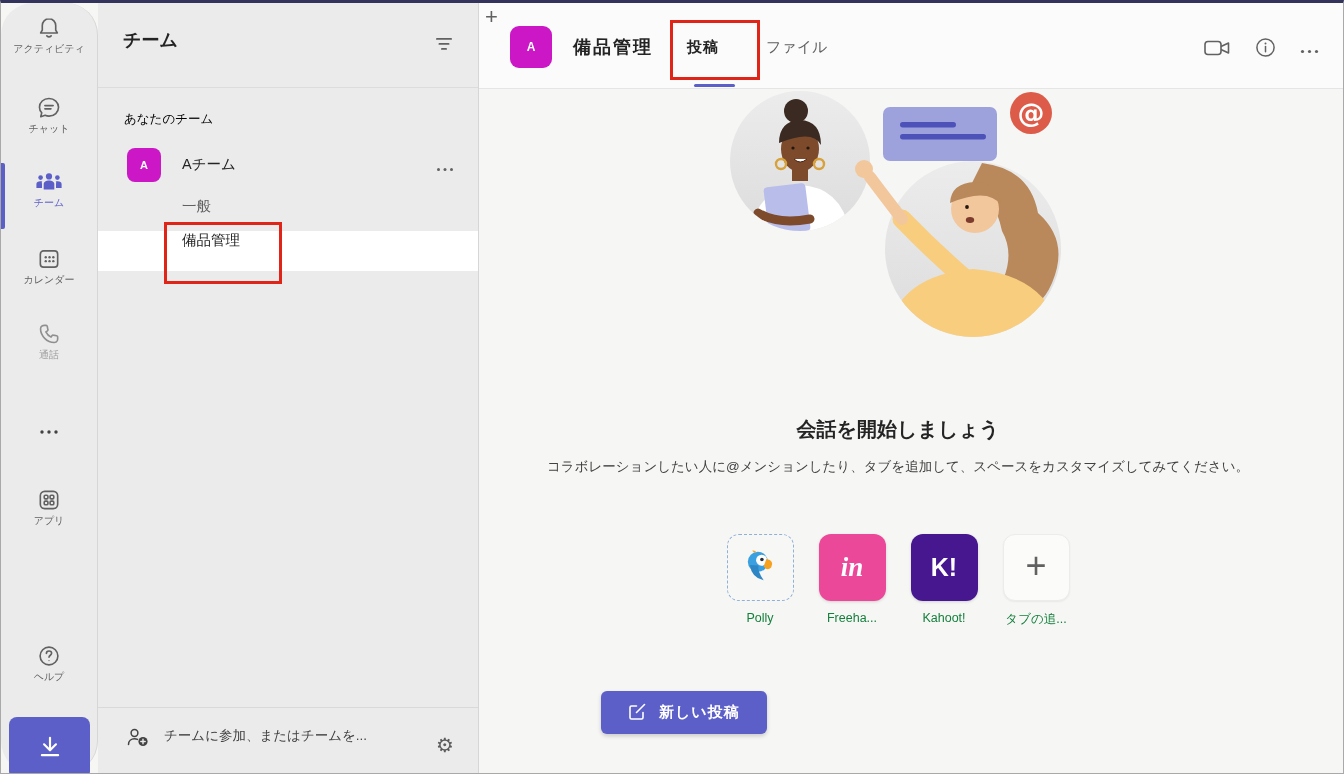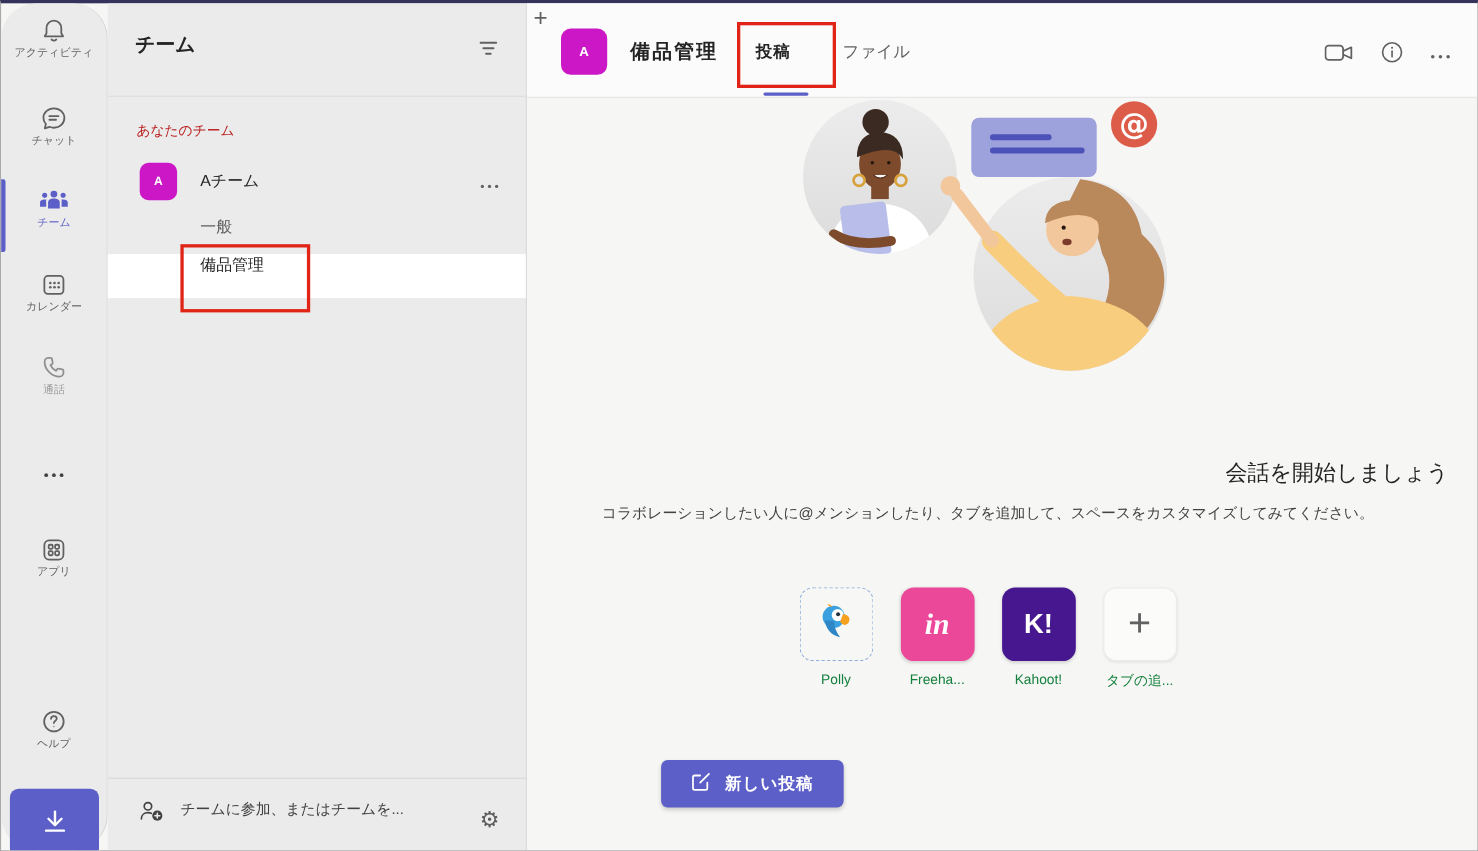--- a/index.html
+++ b/index.html
@@ -14,21 +14,21 @@
   .rail-item.active{color:#5b5fc7;}
   .rail-item.muted{color:#9d9d9d;}
   .active-bar{position:absolute;left:0;top:-6px;width:4px;height:66px;background:#5b5fc7;border-radius:0 2px 2px 0;}
   .download-btn{position:absolute;left:8px;bottom:-6px;width:81px;height:62px;border:none;border-radius:8px;background:#5b5fc7;display:flex;align-items:center;justify-content:center;cursor:pointer;}
 
   
   .panel{position:relative;width:381px;flex:none;background:#ebebeb;border-right:1px solid #d6d6d6;}
   .panel-title{position:absolute;left:25px;top:25px;font-size:18px;font-weight:bold;color:#242424;}
   .filter-btn{position:absolute;right:22px;top:32px;background:none;border:none;cursor:pointer;padding:2px;}
   .panel-divider{position:absolute;left:0;right:0;top:84px;height:1px;background:#dcdcdc;}
-  .section-label{position:absolute;left:26px;top:108px;font-size:12.5px;color:#b91c1c;}
+  .section-label{position:absolute;left:26px;top:108px;font-size:12.5px;color:#000000;}
   .team-row{position:absolute;left:0;right:0;top:141px;height:44px;cursor:pointer;}
   .team-avatar{position:absolute;left:29px;top:4px;width:34px;height:34px;border-radius:8px;background:#cb17c6;color:#fff;font-size:11px;font-weight:bold;display:flex;align-items:center;justify-content:center;}
   .team-name{position:absolute;left:84px;top:11px;font-size:14.5px;color:#242424;}
   .team-more{position:absolute;right:24px;top:16px;}
   .channel-row{position:absolute;left:0;right:0;height:34px;display:flex;align-items:flex-start;cursor:pointer;}
   .channel-row span{margin-left:84px;font-size:14.5px;color:#616161;}
   .channel-general{top:194px;}
   .channel-selected{top:228px;height:40px;background:#ffffff;}
   .channel-selected span{color:#242424;}
   .panel-footer-divider{position:absolute;left:0;right:0;top:704px;height:1px;background:#d9d9d9;}
@@ -51,21 +51,21 @@
   .hdr-icons{position:absolute;right:24px;top:34px;display:flex;align-items:center;gap:24px;}
   .hdr-icon-btn{background:none;border:none;padding:0;cursor:pointer;display:flex;align-items:center;}
 
   
   .annotation{position:absolute;border:3px solid #e02417;background:transparent;z-index:9;pointer-events:none;}
   .annotation-tab{left:191px;top:17px;width:90px;height:60px;}
   .annotation-channel{left:66px;top:219px;width:118px;height:62px;}
 
   .main-body{position:absolute;left:0;right:0;top:87px;bottom:0;}
   .illustration{position:absolute;left:251px;top:1px;}
-  .body-heading{position:absolute;left:0;right:26px;top:326px;text-align:right;font-size:20px;font-weight:normal;color:#242424;}
+  .body-heading{position:absolute;left:0;right:26px;top:326px;text-align:center;font-size:20px;font-weight:bold;color:#242424;}
   .body-subtitle{position:absolute;left:0;right:26px;top:368px;text-align:center;font-size:13.5px;color:#424242;}
   .tiles-row{position:absolute;left:0;right:0;top:444px;display:flex;justify-content:center;gap:25px;transform:translateX(-13px);}
   .tile-wrap{display:flex;flex-direction:column;align-items:center;gap:10px;cursor:pointer;}
   .tile{width:67px;height:67px;border-radius:12px;display:flex;align-items:center;justify-content:center;}
   .tile-polly{background:#f7f7f5;border:1px dashed #8fb0d9;}
   .tile-freehand{background:#ec4899;box-shadow:0 1px 3px rgba(0,0,0,.15);}
   .tile-freehand span{color:#fff;font-size:27px;font-weight:bold;font-style:italic;font-family:"Liberation Serif","DejaVu Serif",serif;}
   .tile-kahoot{background:#46178f;box-shadow:0 1px 3px rgba(0,0,0,.15);}
   .tile-kahoot span{color:#fff;font-size:25px;font-weight:bold;}
   .tile-add{background:#fbfbfa;border:1px solid #ececeb;box-shadow:0 1px 2px rgba(0,0,0,.06);}

